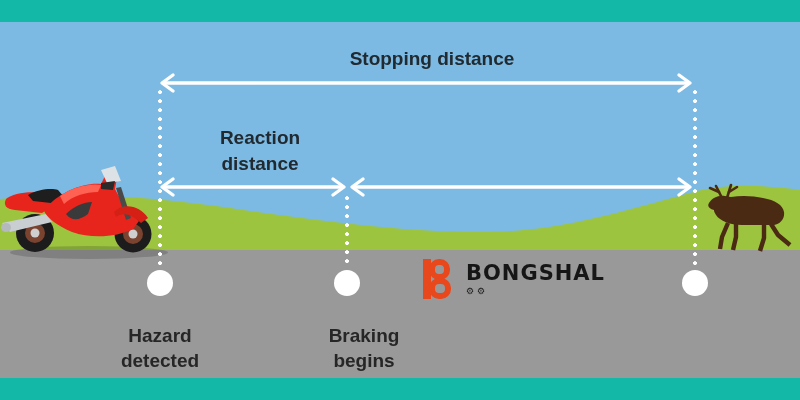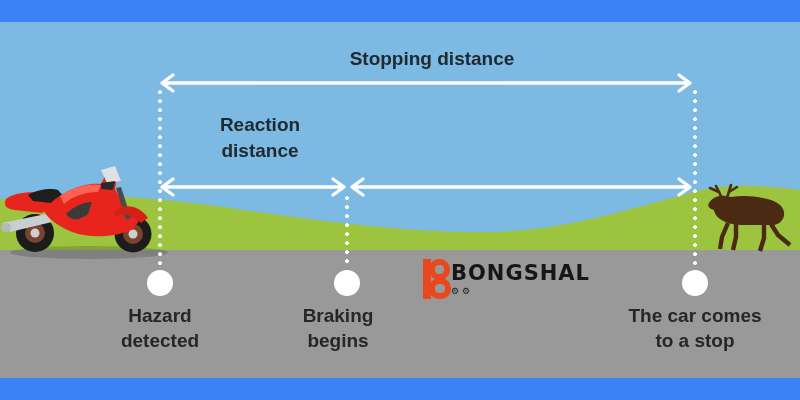--- a/index.html
+++ b/index.html
@@ -1,51 +1,51 @@
 <!DOCTYPE html>
 <html><head>
 <meta charset="utf-8">
 <style>
   html,body{margin:0;padding:0;background:#fff;}
   .stage{
     position:relative;width:800px;height:400px;overflow:hidden;
-    background:#3b82f6;font-family:"Liberation Sans",sans-serif;
+    background:#14b8a6;font-family:"Liberation Sans",sans-serif;
   }
   .scene{position:absolute;left:0;top:22px;width:800px;height:356px;}
   .overlay{position:absolute;left:0;top:0;width:800px;height:400px;pointer-events:none;}
   .overlay > *{pointer-events:auto;}
 
   .dist-label{
     position:absolute;text-align:center;font-weight:bold;
     font-size:19px;line-height:26px;color:#212a30;white-space:pre-line;
   }
   .marker-label{
     position:absolute;text-align:center;font-weight:bold;
-    font-size:19px;line-height:25px;color:#262626;white-space:pre-line;
+    font-size:19px;line-height:25px;color:#262626;white-space:pre-line;margin-top:20px;
   }
   .arrow-svg{position:absolute;overflow:visible;}
   .arrow-svg polyline,.arrow-svg line{
     stroke:#ffffff;stroke-width:3.4;fill:none;
     stroke-linecap:round;stroke-linejoin:round;
   }
   .dotline{
     position:absolute;width:4px;
     background-image:radial-gradient(circle at 2px 2.2px,#ffffff 1.7px,rgba(255,255,255,0) 2.1px);
     background-size:4px 9px;background-repeat:repeat-y;
   }
   .marker-dot{
     position:absolute;width:26px;height:26px;border-radius:50%;background:#ffffff;
   }
   .bike-shadow{
     position:absolute;left:10px;top:246px;width:158px;height:13px;
     border-radius:50%;background:rgba(40,40,40,0.22);
   }
   .logo{
     position:absolute;left:421px;top:257px;width:190px;height:44px;
-    display:flex;align-items:center;gap:0;
+    display:flex;align-items:center;gap:15px;
   }
   .logo-b{flex:0 0 auto;}
   .logo-text{display:flex;flex-direction:column;justify-content:center;}
   .logo-name{
     font-family:"DejaVu Sans",sans-serif;font-weight:bold;font-size:21px;
     line-height:22px;letter-spacing:1px;color:#161616;
   }
   .logo-tagline{
     display:flex;align-items:center;gap:3px;
     font-family:"DejaVu Sans",sans-serif;font-weight:bold;font-size:8.5px;
@@ -137,29 +137,27 @@
 
     <div class="dotline" style="left:158px;top:90px;height:176px"></div>
     <div class="dotline" style="left:345px;top:196px;height:70px"></div>
     <div class="dotline" style="left:693px;top:90px;height:176px"></div>
 
     <div class="marker-dot" style="left:147px;top:270px"></div>
     <div class="marker-dot" style="left:334px;top:270px"></div>
     <div class="marker-dot" style="left:682px;top:270px"></div>
 
     <div class="dist-label" style="left:270px;top:46px;width:324px">Stopping distance</div>
-    <div class="dist-label" style="left:180px;top:112px;width:160px">Reaction
+    <div class="dist-label" style="left:180px;top:125px;width:160px">Reaction
 distance</div>
 
     <div class="marker-label" style="left:90px;top:303px;width:140px">Hazard
 detected</div>
-    <div class="marker-label" style="left:268px;top:303px;width:140px">Braking
+    <div class="marker-label" style="left:294px;top:303px;width:140px">Braking
 begins</div>
-    <div class="marker-label" style="left:605px;top:303px;width:180px">The car comes
-to a stop</div>
 
     <div class="logo">
       <svg class="logo-b" width="30" height="40" viewBox="0 0 30 40">
         <rect x="2" y="0" width="8" height="40" fill="#e8481c"></rect>
         <rect x="11" y="3" width="15" height="15" rx="7" fill="none" stroke="#e8481c" stroke-width="6"></rect>
         <rect x="11" y="22" width="16" height="15" rx="7" fill="none" stroke="#e8481c" stroke-width="6"></rect>
       </svg>
       <div class="logo-text">
         <div class="logo-name">BONGSHAL</div>
         <div class="logo-tagline">

